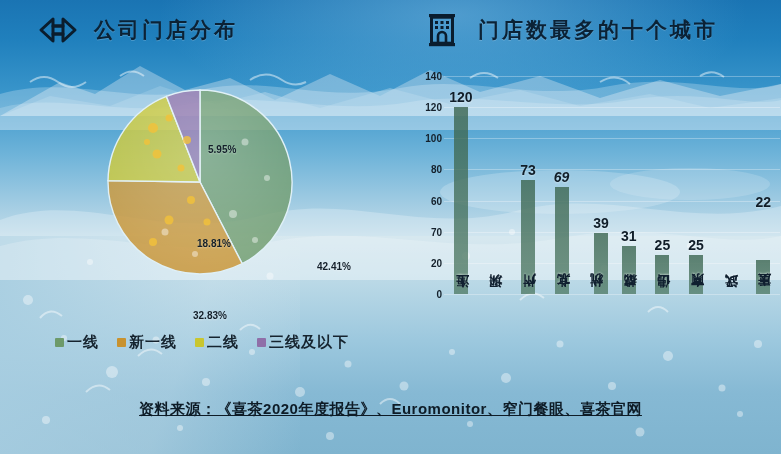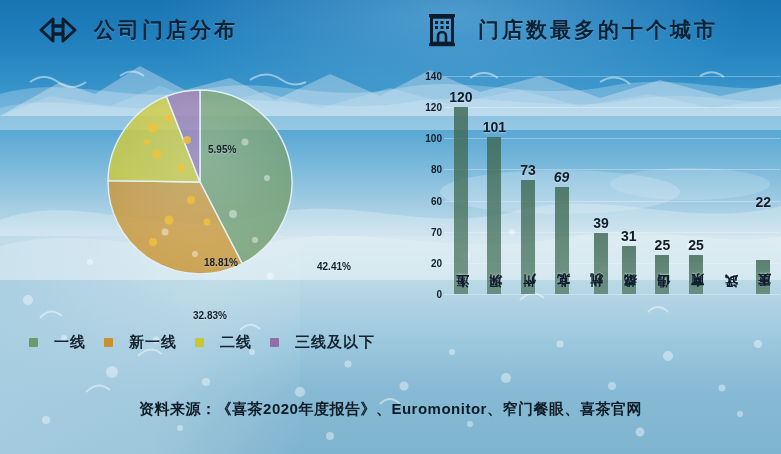--- a/index.html
+++ b/index.html
@@ -52,28 +52,28 @@
   }
 
   
   .pie-wrap{position:absolute;left:95px;top:82px;width:210px;height:200px;}
   .pie-label{
     position:absolute;font-size:10px;font-weight:700;color:#14202b;white-space:nowrap;
     text-shadow:0 1px 2px rgba(255,255,255,.35);
   }
   .pl-a{left:222px;top:166px;margin-top:13px;}
   .pl-b{left:98px;top:228px;}
-  .pl-c{left:109px;top:156px;margin-top:19px;}
+  .pl-c{left:102px;top:156px;}
   .pl-d{left:113px;top:62px;}
 
   .legend{
     position:absolute;left:22px;top:330px;width:360px;height:24px;
     display:flex;align-items:center;justify-content:center;gap:18px;
   }
-  .lg-item{display:flex;align-items:center;gap:16px;}
+  .lg-item{display:flex;align-items:center;gap:3px;}
   .lg-sw{width:9px;height:9px;display:inline-block;border-radius:1px;}
   .lg-tx{font-size:15px;font-weight:700;color:#16242f;letter-spacing:1px;white-space:nowrap;}
 
   
   .bars{position:absolute;left:408px;top:76px;width:372px;height:270px;}
   .y-axis{position:absolute;left:0;top:0;width:34px;height:218px;}
   .y-tick{
     position:absolute;right:0;font-size:10px;font-weight:700;color:#14202b;
     text-align:right;transform:translateY(-50%);white-space:nowrap;
   }
@@ -90,21 +90,21 @@
   .xlab{
     position:absolute;top:0;font-size:13px;font-weight:700;color:#102030;
     writing-mode:vertical-rl;text-orientation:upright;letter-spacing:0px;
     transform:rotate(180deg) translateX(0);transform-origin:center;
     white-space:nowrap;text-shadow:0 1px 2px rgba(255,255,255,.35);
   }
 
   
   .source{
     position:absolute;left:0;top:400px;width:781px;text-align:center;
-    font-size:15px;font-weight:700;color:#0e1c27;letter-spacing:.5px;
+    font-size:15px;font-weight:700;color:#0e1c27;letter-spacing:.5px;text-decoration:underline;
   }
 </style>
 </head>
 <body>
 
 <div id="stage">
 
   <div class="bg-sky"></div>
   <div class="bg-water"></div>
   <div class="bg-waterL"></div>
@@ -286,24 +286,20 @@
         <div class="gline" style="top: 93.4286px;"></div>
         <div class="gline" style="top: 62.2857px;"></div>
         <div class="gline" style="top: 31.1429px;"></div>
         <div class="gline" style="top: 0px;"></div>
       </div>
     <div class="plot" id="plot-area">
         <div class="bar-col" style="left: 9.8px; width: 14px; height: 218px;">
           <div class="bar-val">120</div>
           <div class="bar-rect" style="height: 186.857px;"></div>
         </div>
-        <div class="bar-col" style="left: 43.4px; width: 14px; height: 218px;">
-          <div class="bar-val">101</div>
-          <div class="bar-rect" style="height: 157.271px;"></div>
-        </div>
         <div class="bar-col" style="left: 77px; width: 14px; height: 218px;">
           <div class="bar-val">73</div>
           <div class="bar-rect" style="height: 113.671px;"></div>
         </div>
         <div class="bar-col" style="left: 110.6px; width: 14px; height: 218px; font-style: italic;">
           <div class="bar-val">69</div>
           <div class="bar-rect" style="height: 107.443px;"></div>
         </div>
         <div class="bar-col" style="left: 150px; width: 14px; height: 218px;">
           <div class="bar-val">39</div>

